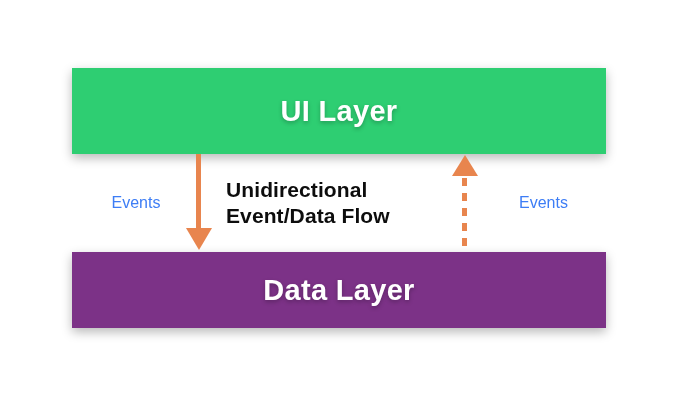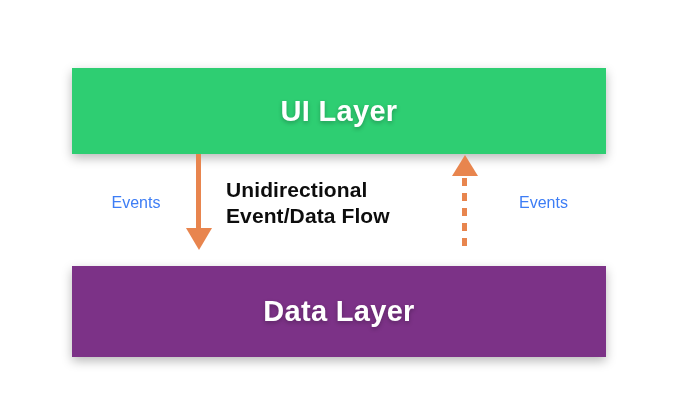--- a/index.html
+++ b/index.html
@@ -31,22 +31,22 @@
     align-items: center;
     justify-content: center;
     box-shadow: 0 4px 10px rgba(0,0,0,0.28);
   }
   .box-ui {
     top: 68px;
     height: 86px;
     background: var(--ui-layer-bg);
   }
   .box-data {
-    top: 266px;
-    height: 91px;
+    top: 252px;
+    height: 76px;
     background: var(--data-layer-bg);
   }
   .box-label {
     color: var(--box-text);
     font-size: 29px;
     font-weight: 700;
     letter-spacing: 0.3px;
     text-shadow: 0 2px 4px rgba(0,0,0,0.25);
   }
 

